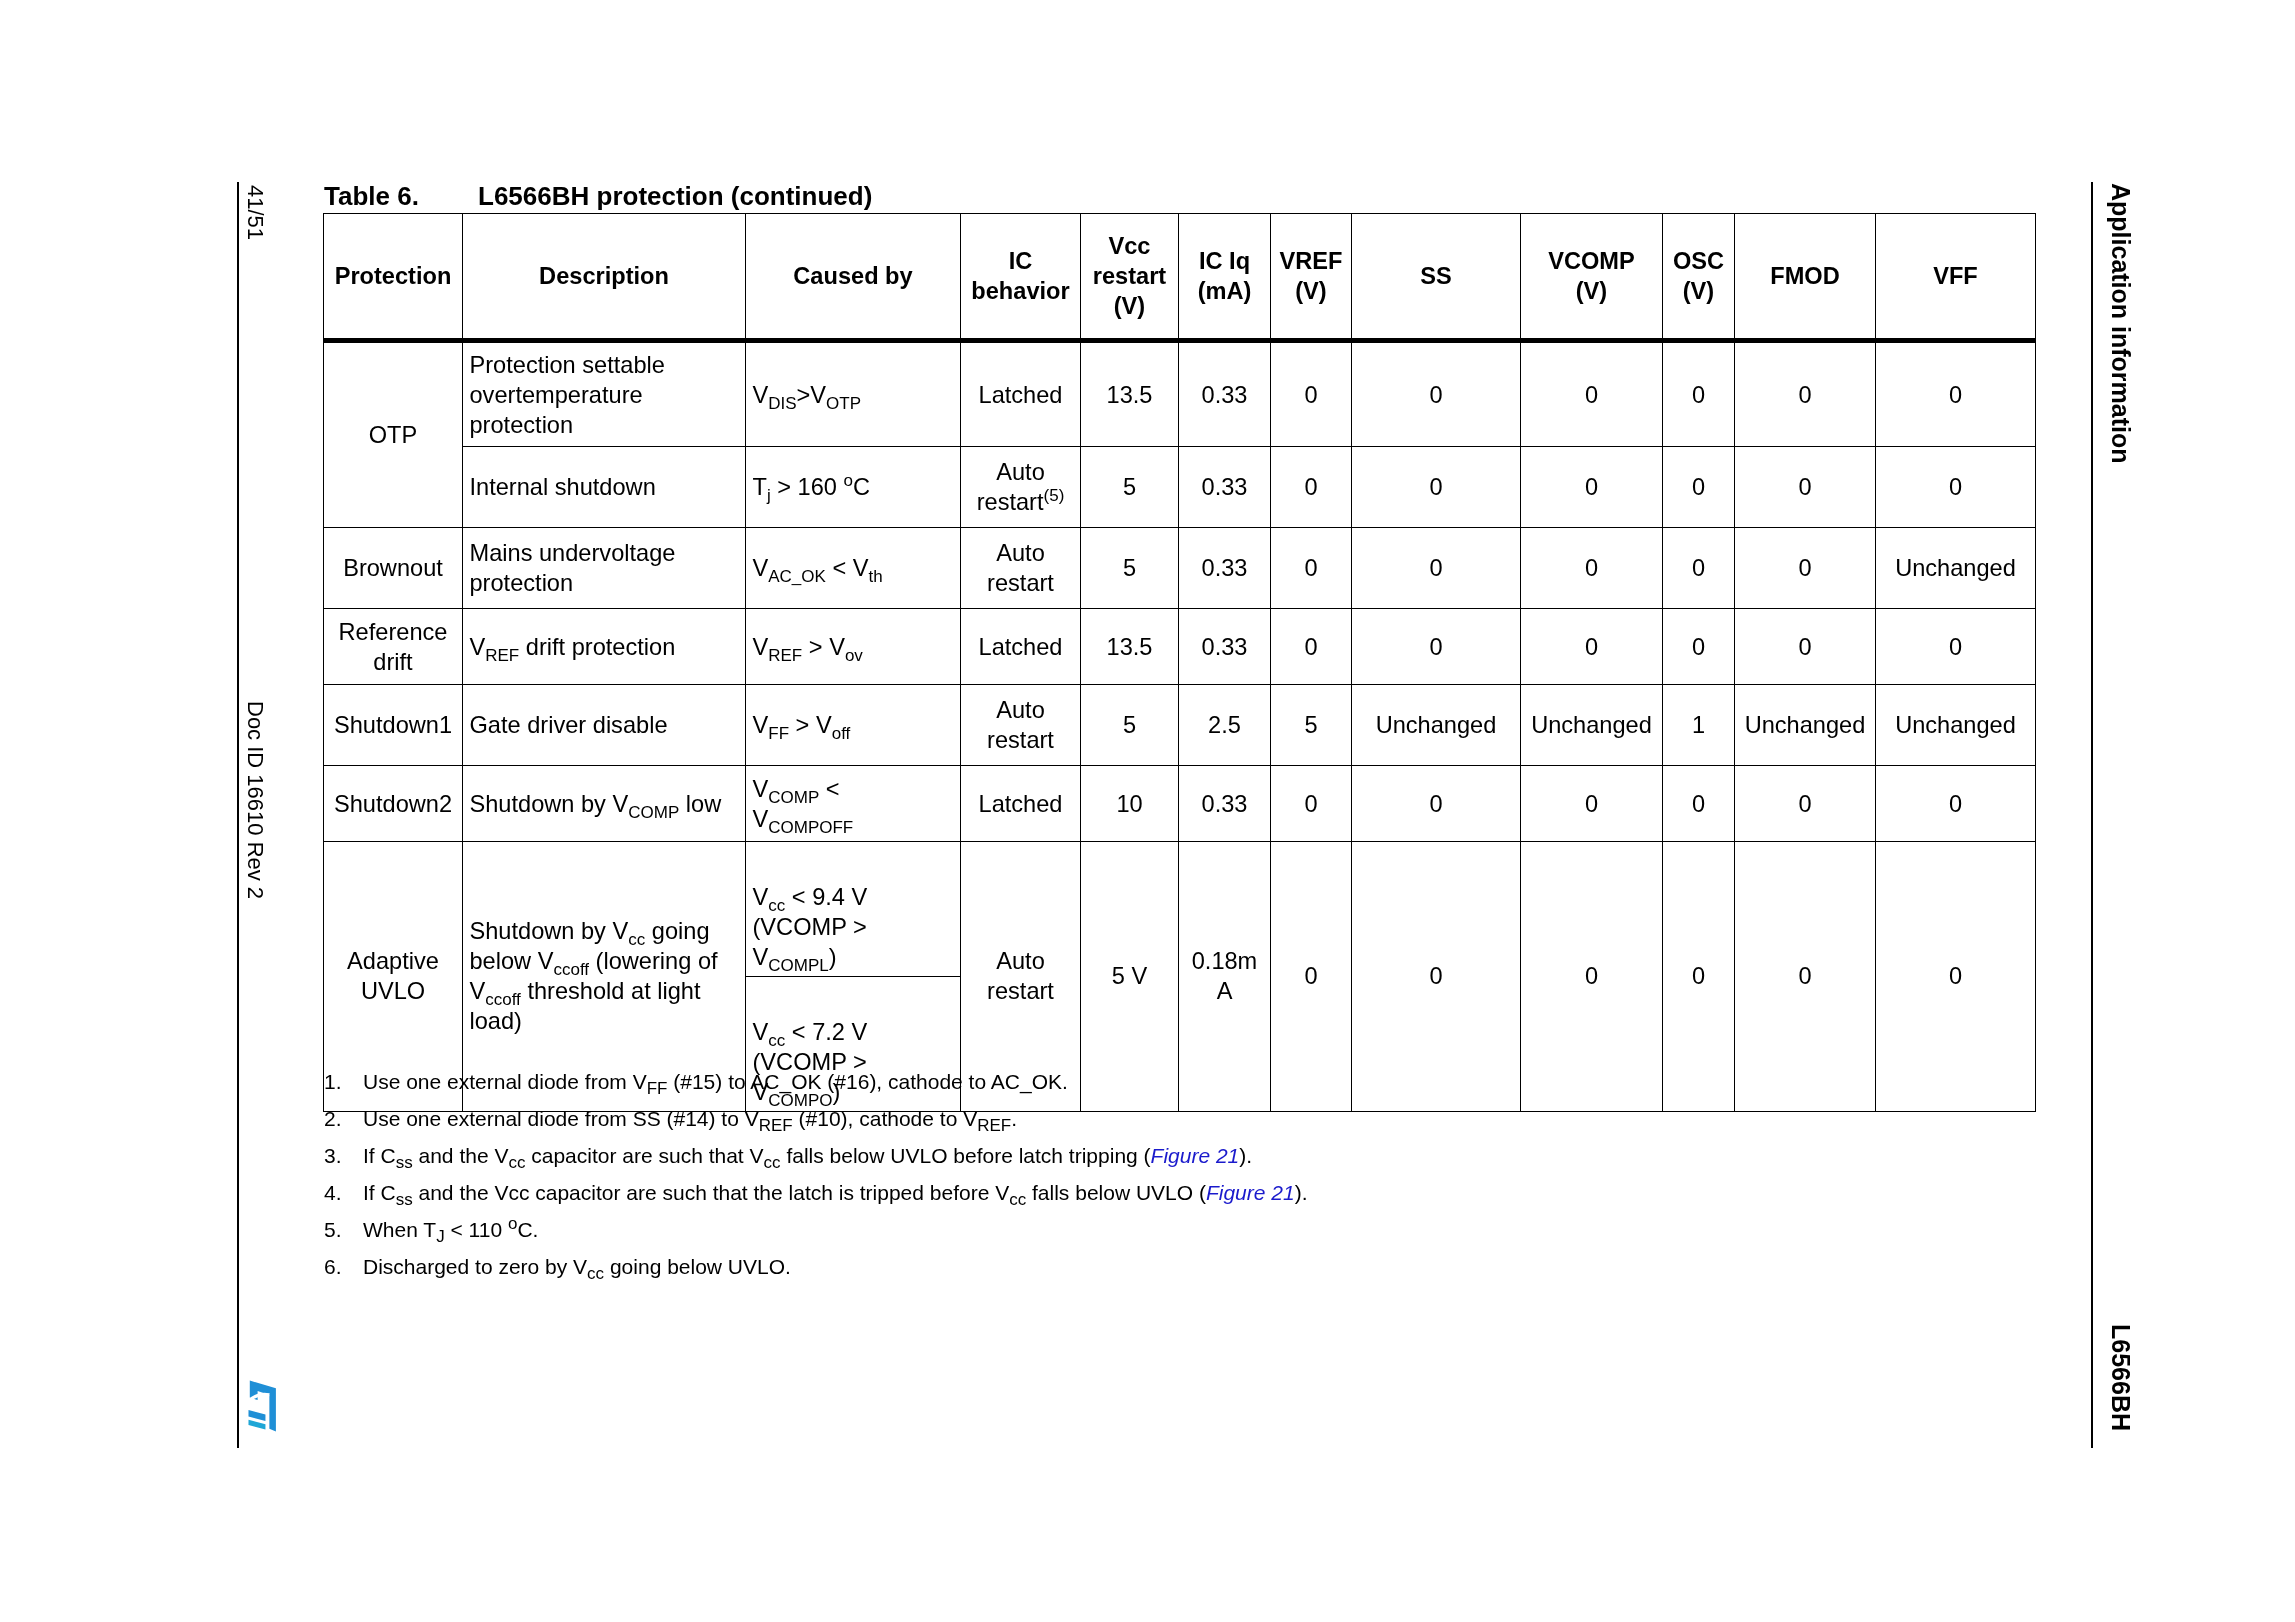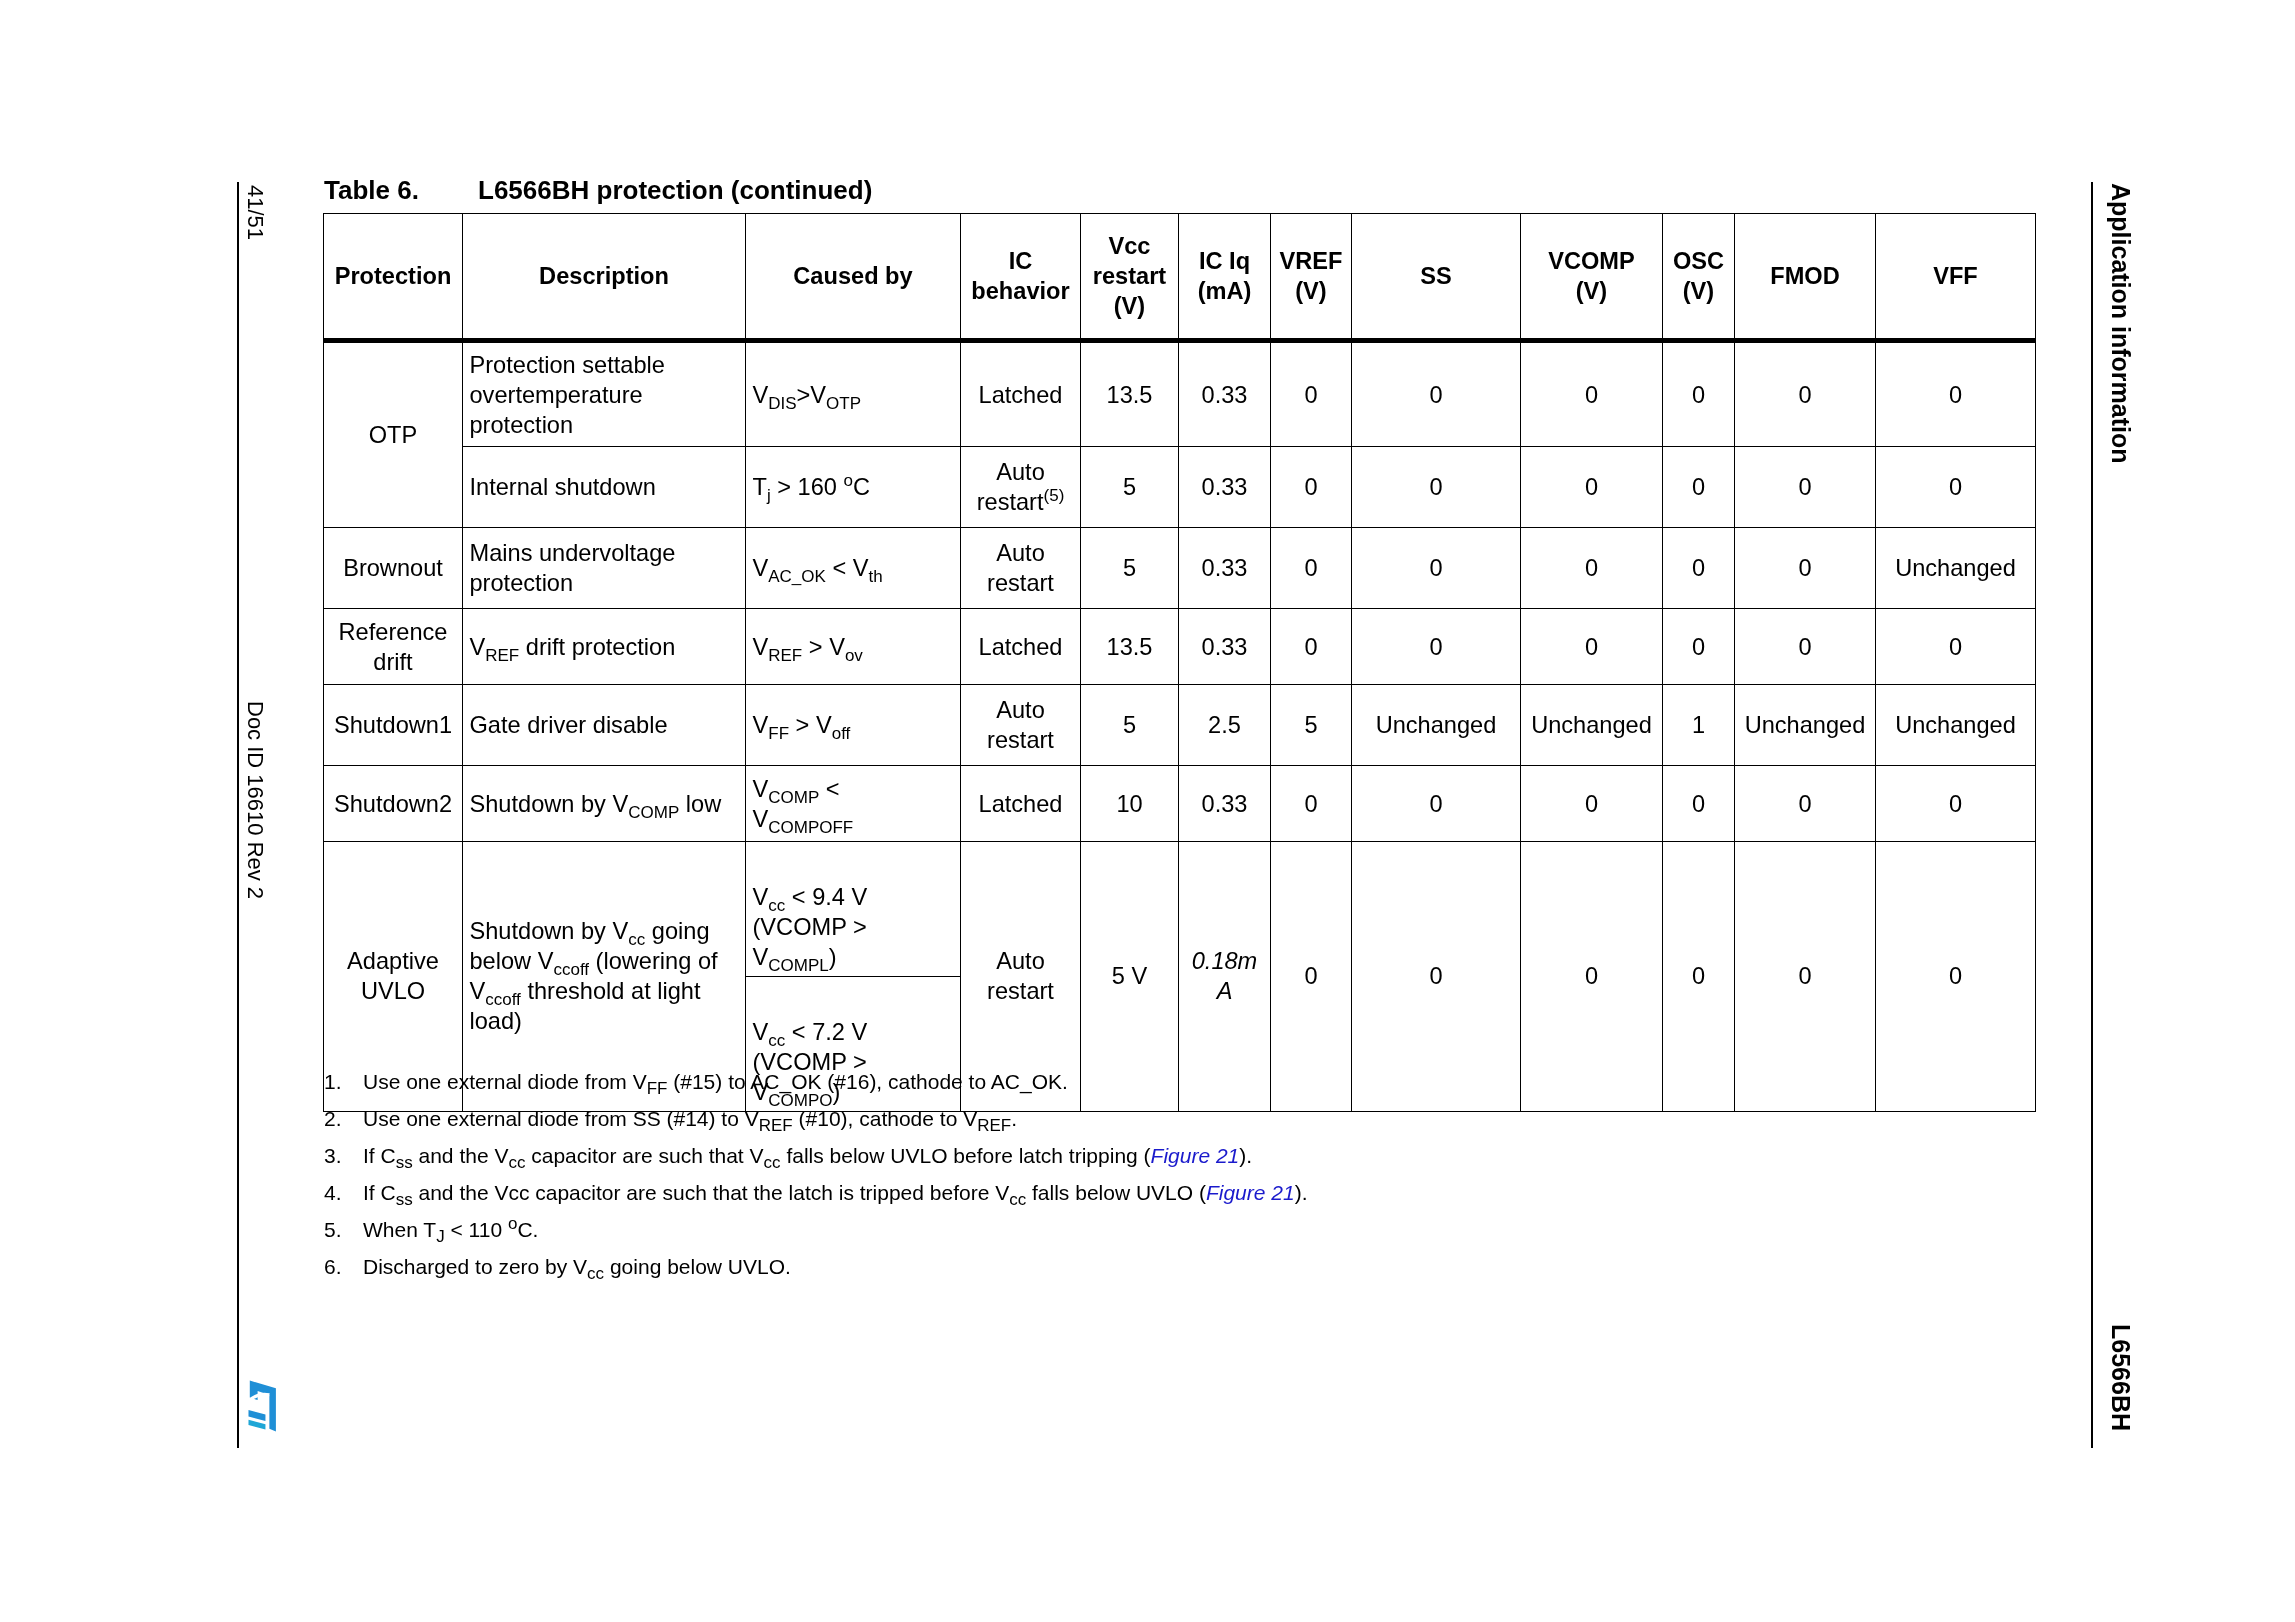--- a/index.html
+++ b/index.html
@@ -4,21 +4,21 @@
 <style>
   html, body { margin:0; padding:0; background:#ffffff; }
   body { width:2295px; height:1622px; position:relative; overflow:hidden;
          font-family:"Liberation Sans", sans-serif; color:#000; }
   .vline { position:absolute; width:2px; background:#000; }
   .side-text { position:absolute; transform-origin:0 0; transform:rotate(90deg);
                white-space:nowrap; font-family:"Liberation Sans", sans-serif; }
   .left-side { font-size:22px; }
   .right-side { font-size:25px; font-weight:bold; }
   #caption { position:absolute; left:324px; top:175px; font-size:26px; font-weight:bold; white-space:nowrap; }
-  #caption .num { display:inline-block; width:154px; }
+  #caption .num { display:inline-block; width:154px;margin-top:6px; }
   table.prot { position:absolute; left:323px; top:213px; border-collapse:collapse; table-layout:fixed; width:1712px; }
   table.prot th, table.prot td { border:1.3px solid #000; font-size:23.6px; line-height:30px; text-align:center; vertical-align:middle; padding:2.6px 6.5px; }
   table.prot th { font-weight:bold; height:119px; }
   table.prot thead tr { border-bottom:5.2px solid #000; }
   table.prot thead th { border-bottom:5.2px solid #000; }
   table.prot td.left { text-align:left; }
   sub, sup { font-size:17px; line-height:0; }
   .split-top { border-bottom:1.3px solid #000; }
   .caused-split { padding:0 !important; }
   .caused-split div { text-align:left; padding:3.9px 6.5px; line-height:30px;margin-top:36px; }
@@ -181,21 +181,21 @@
           <span>V</span><sub>COMPL</sub><span>)</span>
         </div>
         <div>
           <span>V</span><sub>cc</sub><span> &lt; 7.2 V</span><br>
           <span>(VCOMP &gt;</span><br>
           <span>V</span><sub>COMPO</sub><span>)</span>
         </div>
       </td>
       <td><span>Auto</span><br><span>restart</span></td>
       <td>5 V</td>
-      <td style="word-break:break-all;font-style:italic;">0.18mA</td>
+      <td style="word-break:break-all;">0.18mA</td>
       <td>0</td>
       <td>0</td>
       <td>0</td>
       <td>0</td>
       <td>0</td>
       <td>0</td>
     </tr>
   </tbody>
 </table>
 

